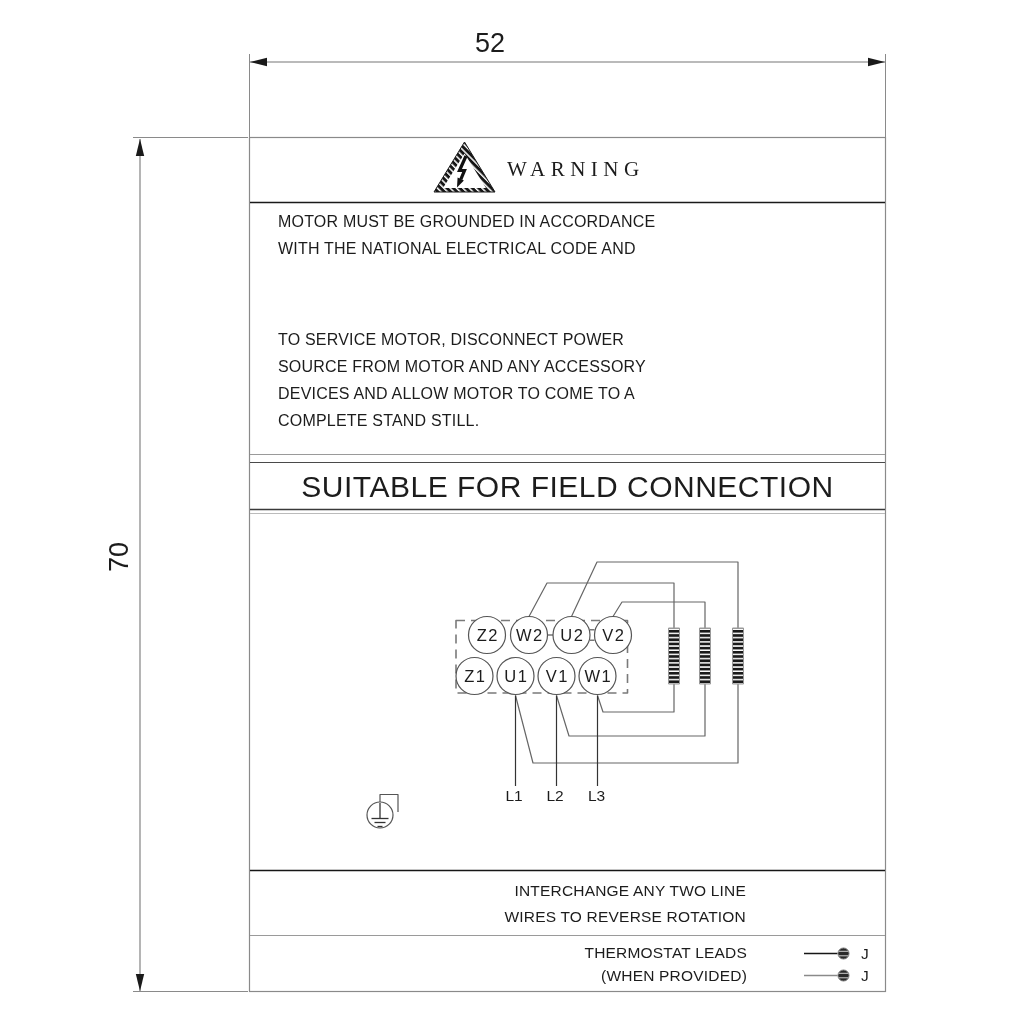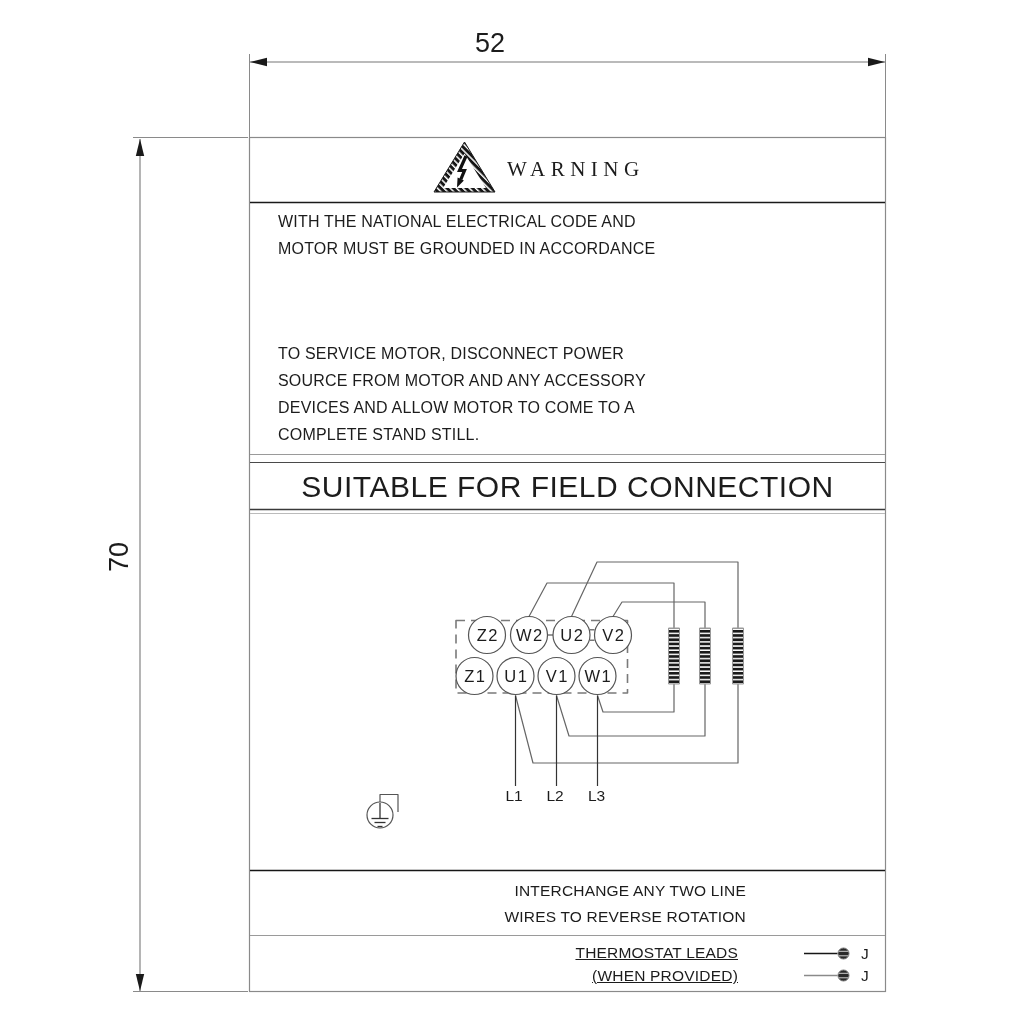--- a/index.html
+++ b/index.html
@@ -151,36 +151,36 @@
       </g>
     </g>
   </svg>
 
   <div class="txt dim-num" style="left:450px;top:29px;width:80px;">52</div>
   <div class="txt dim-num" style="left:79px;top:543px;width:80px;transform:rotate(-90deg);">70</div>
 
   <div class="txt warn-title" style="left:507px;top:154px;">WARNING</div>
 
   <div class="txt para" style="left:278px;top:208px;">
+    <div>MOTOR MUST BE GROUNDED IN ACCORDANCE</div>
     <div>WITH THE NATIONAL ELECTRICAL CODE AND</div>
-    <div>MOTOR MUST BE GROUNDED IN ACCORDANCE</div>
   </div>
 
-  <div class="txt para" style="left:278px;top:340px;">
+  <div class="txt para" style="left:278px;top:326px;">
     <div>TO SERVICE MOTOR, DISCONNECT POWER</div>
     <div>SOURCE FROM MOTOR AND ANY ACCESSORY</div>
     <div>DEVICES AND ALLOW MOTOR TO COME TO A</div>
     <div>COMPLETE STAND STILL.</div>
   </div>
 
   <div class="txt band-title" style="left:250px;top:470px;width:635px;">SUITABLE FOR FIELD CONNECTION</div>
 
   <div class="txt note" style="left:249px;top:878px;width:497px;line-height:26px;">
     <div>INTERCHANGE ANY TWO LINE</div>
     <div>WIRES TO REVERSE ROTATION</div>
   </div>
 
-  <div class="txt note" style="left:241px;top:942px;width:497px;line-height:22.5px;text-decoration:underline;">
+  <div class="txt note" style="left:250px;top:942px;width:497px;line-height:22.5px;">
     <div>THERMOSTAT LEADS</div>
     <div>(WHEN PROVIDED)</div>
   </div>
 
 </div>
 
 </body></html>

